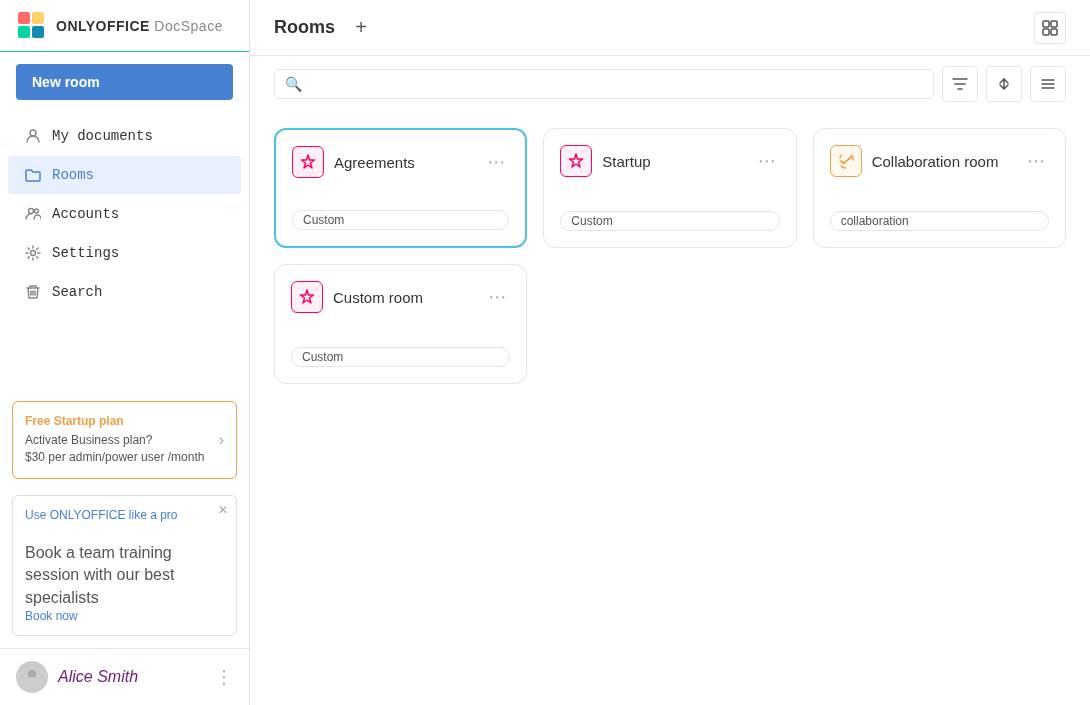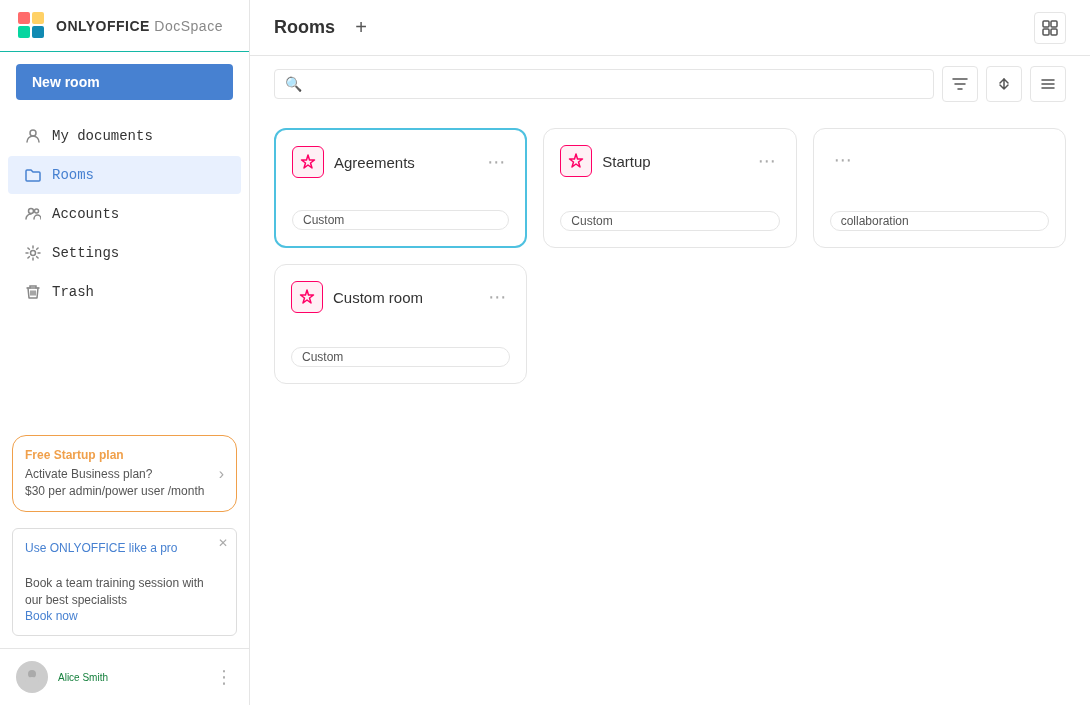--- a/index.html
+++ b/index.html
@@ -66,21 +66,21 @@
       display: flex;
       align-items: center;
       justify-content: center;
       flex-shrink: 0;
     }
     .nav-icon-svg { width: 16px; height: 16px; }
 
     .sidebar-promo {
       margin: 8px 12px;
       border: 1px solid #f0a04b;
-      border-radius: 14px;
+      border-radius: 6px;
       padding: 12px;
       font-size: 12px;
       color: #555;
       position: relative;
     }
     .promo-title { color: #f0a04b; font-weight: 600; margin-bottom: 4px; font-size: 12px; }
     .promo-text { font-size: 12px; color: #555; line-height: 1.4; }
     .promo-arrow {
       position: absolute;
       right: 12px;
@@ -94,21 +94,21 @@
     .sidebar-promo2 {
       margin: 8px 12px 12px;
       border: 1px solid #ddd;
       border-radius: 6px;
       padding: 12px;
       font-size: 12px;
       color: #555;
       position: relative;
     }
     .promo2-title { color: #4781d1; font-size: 12px; font-weight: 500; margin-bottom: 20px; }
-    .promo2-text { font-size: 12px; color: #555; line-height: 1.4; }
+    .promo2-text { font-size: 16px; color: #555; line-height: 1.4; }
     .promo2-link { color: #4781d1; font-size: 12px; cursor: pointer; text-decoration: none; font-weight: 500; }
     .promo2-close {
       position: absolute;
       right: 8px;
       top: 8px;
       font-size: 12px;
       color: #aaa;
       cursor: pointer;
       line-height: 1;
     }
@@ -125,21 +125,21 @@
       height: 32px;
       border-radius: 50%;
       background: #ccc;
       margin-right: 10px;
       display: flex;
       align-items: center;
       justify-content: center;
       flex-shrink: 0;
     }
     .user-avatar svg { width: 20px; height: 20px; }
-    .user-name { font-size: 10px; color: #15803d; flex: 1; }
+    .user-name { font-size: 16px; color: #701a75; flex: 1; font-style: italic; }
     .user-menu { color: #aaa; font-size: 18px; cursor: pointer; }
 
     
     .main {
       flex: 1;
       display: flex;
       flex-direction: column;
       background: #fff;
       overflow: hidden;
     }
@@ -348,21 +348,21 @@
 
     <div class="nav-item">
       <span class="nav-item-icon">
         <svg class="nav-icon-svg" viewBox="0 0 16 16" fill="none">
           <path d="M2 4h12" stroke="#888" stroke-width="1.5" stroke-linecap="round"></path>
           <path d="M5 4V2h6v2" stroke="#888" stroke-width="1.5" stroke-linecap="round"></path>
           <path d="M3 4l1 10h8l1-10" stroke="#888" stroke-width="1.5" stroke-linecap="round" stroke-linejoin="round"></path>
           <path d="M6 7v4M8 7v4M10 7v4" stroke="#888" stroke-width="1.5" stroke-linecap="round"></path>
         </svg>
       </span>
-      <span>Trash</span>
+      <span>Search</span>
     </div>
 
   </nav>
 
   <div class="sidebar-promo">
     <div class="promo-title">Free Startup plan</div>
     <div class="promo-text">
       <span>Activate Business plan?</span><br>
       <span>$30 per admin/power user /month</span>
     </div>
@@ -456,20 +456,30 @@
           </div>
           <span class="room-title">Startup</span>
         </div>
         <span class="room-menu">⋯</span>
       </div>
       <span class="room-tag">Custom</span>
     </div>
 
     <div class="room-card">
       <div class="room-card-header">
+        <div class="room-card-title-row">
+          <div class="room-icon orange">
+            <svg width="18" height="18" viewBox="0 0 18 18" fill="none">
+              <path d="M4 9l2.5 2.5L14 5" stroke="#f0a04b" stroke-width="1.8" stroke-linecap="round" stroke-linejoin="round"></path>
+              <path d="M3 6c0-1 .5-2 1.5-3M14.5 3C15.5 4 16 5 16 6v2" stroke="#f0a04b" stroke-width="1.4" stroke-linecap="round"></path>
+              <path d="M9 16c-2 0-4-.5-5-2" stroke="#f0a04b" stroke-width="1.4" stroke-linecap="round"></path>
+            </svg>
+          </div>
+          <span class="room-title">Collaboration room</span>
+        </div>
         <span class="room-menu">⋯</span>
       </div>
       <span class="room-tag">collaboration</span>
     </div>
 
     <div class="room-card">
       <div class="room-card-header">
         <div class="room-card-title-row">
           <div class="room-icon pink">
             <svg width="18" height="18" viewBox="0 0 18 18" fill="none">

